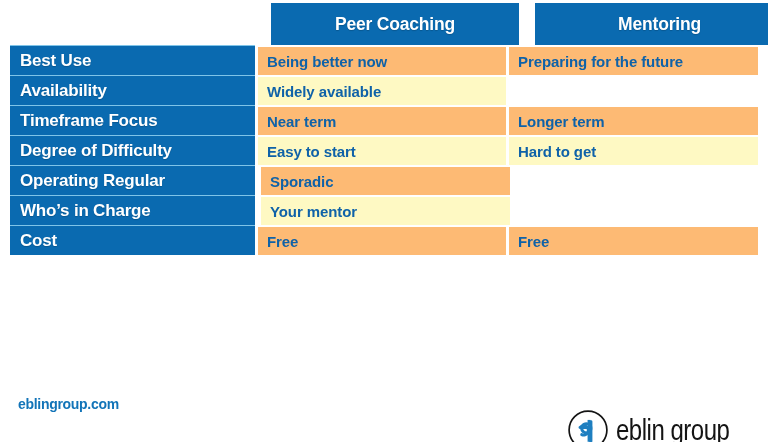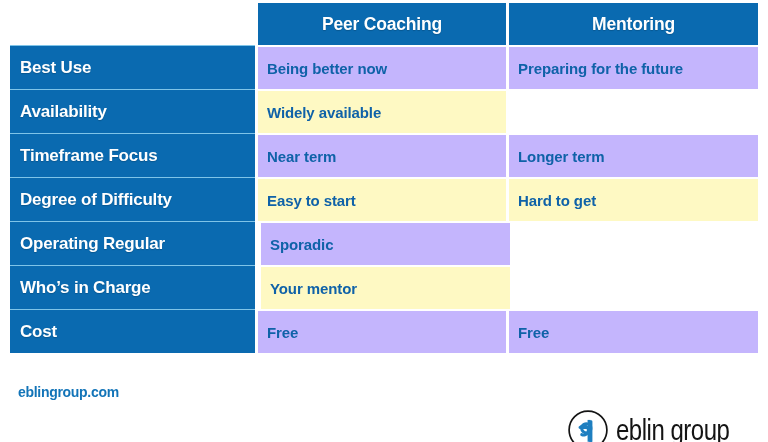--- a/index.html
+++ b/index.html
@@ -28,21 +28,21 @@
     display: flex;
     width: 100%;
     align-items: stretch;
   }
 
   .t-header-row {
     height: 42px;
   }
 
   .t-data-row {
-    height: 44px;
+    height: 30px;
   }
 
   
   .col-label {
     width: 245px;
     flex: 0 0 245px;
   }
   .col-gap {
     width: 3px;
     flex: 0 0 3px;
@@ -65,20 +65,21 @@
     background: #0a6ab0;
     color: #ffffff;
     font-weight: bold;
     font-size: 17.5px;
     letter-spacing: -0.2px;
     display: flex;
     align-items: center;
     justify-content: center;
     text-shadow: 0 1px 1px rgba(0,0,0,0.18);
     box-sizing: border-box;
+    margin-left: 13px;
   }
 
   
   .label-cell {
     background: #0a6ab0;
     color: #ffffff;
     font-weight: bold;
     font-size: 17px;
     letter-spacing: -0.2px;
     display: flex;
@@ -97,36 +98,36 @@
     color: #0f62a8;
     font-weight: bold;
     font-size: 15px;
     letter-spacing: -0.1px;
     display: flex;
     align-items: center;
     padding-left: 9px;
     box-sizing: border-box;
     border-top: 2px solid #ffffff;
   }
-  .shade-a { background: #c4b5fd; }
+  .shade-a { background: #fdba74; }
   .shade-b { background: #fef9c3; }
 
   
   #footer {
     position: absolute;
     left: 0;
     top: 378px;
     width: 768px;
     height: 64px;
   }
 
   #site-url {
     position: absolute;
     left: 18px;
-    top: 6px;
+    top: 18px;
     color: #1274b8;
     font-weight: bold;
     font-size: 14px;
     letter-spacing: -0.3px;
   }
 
   #brand-logo {
     position: absolute;
     right: 10px;
     top: 8px;

